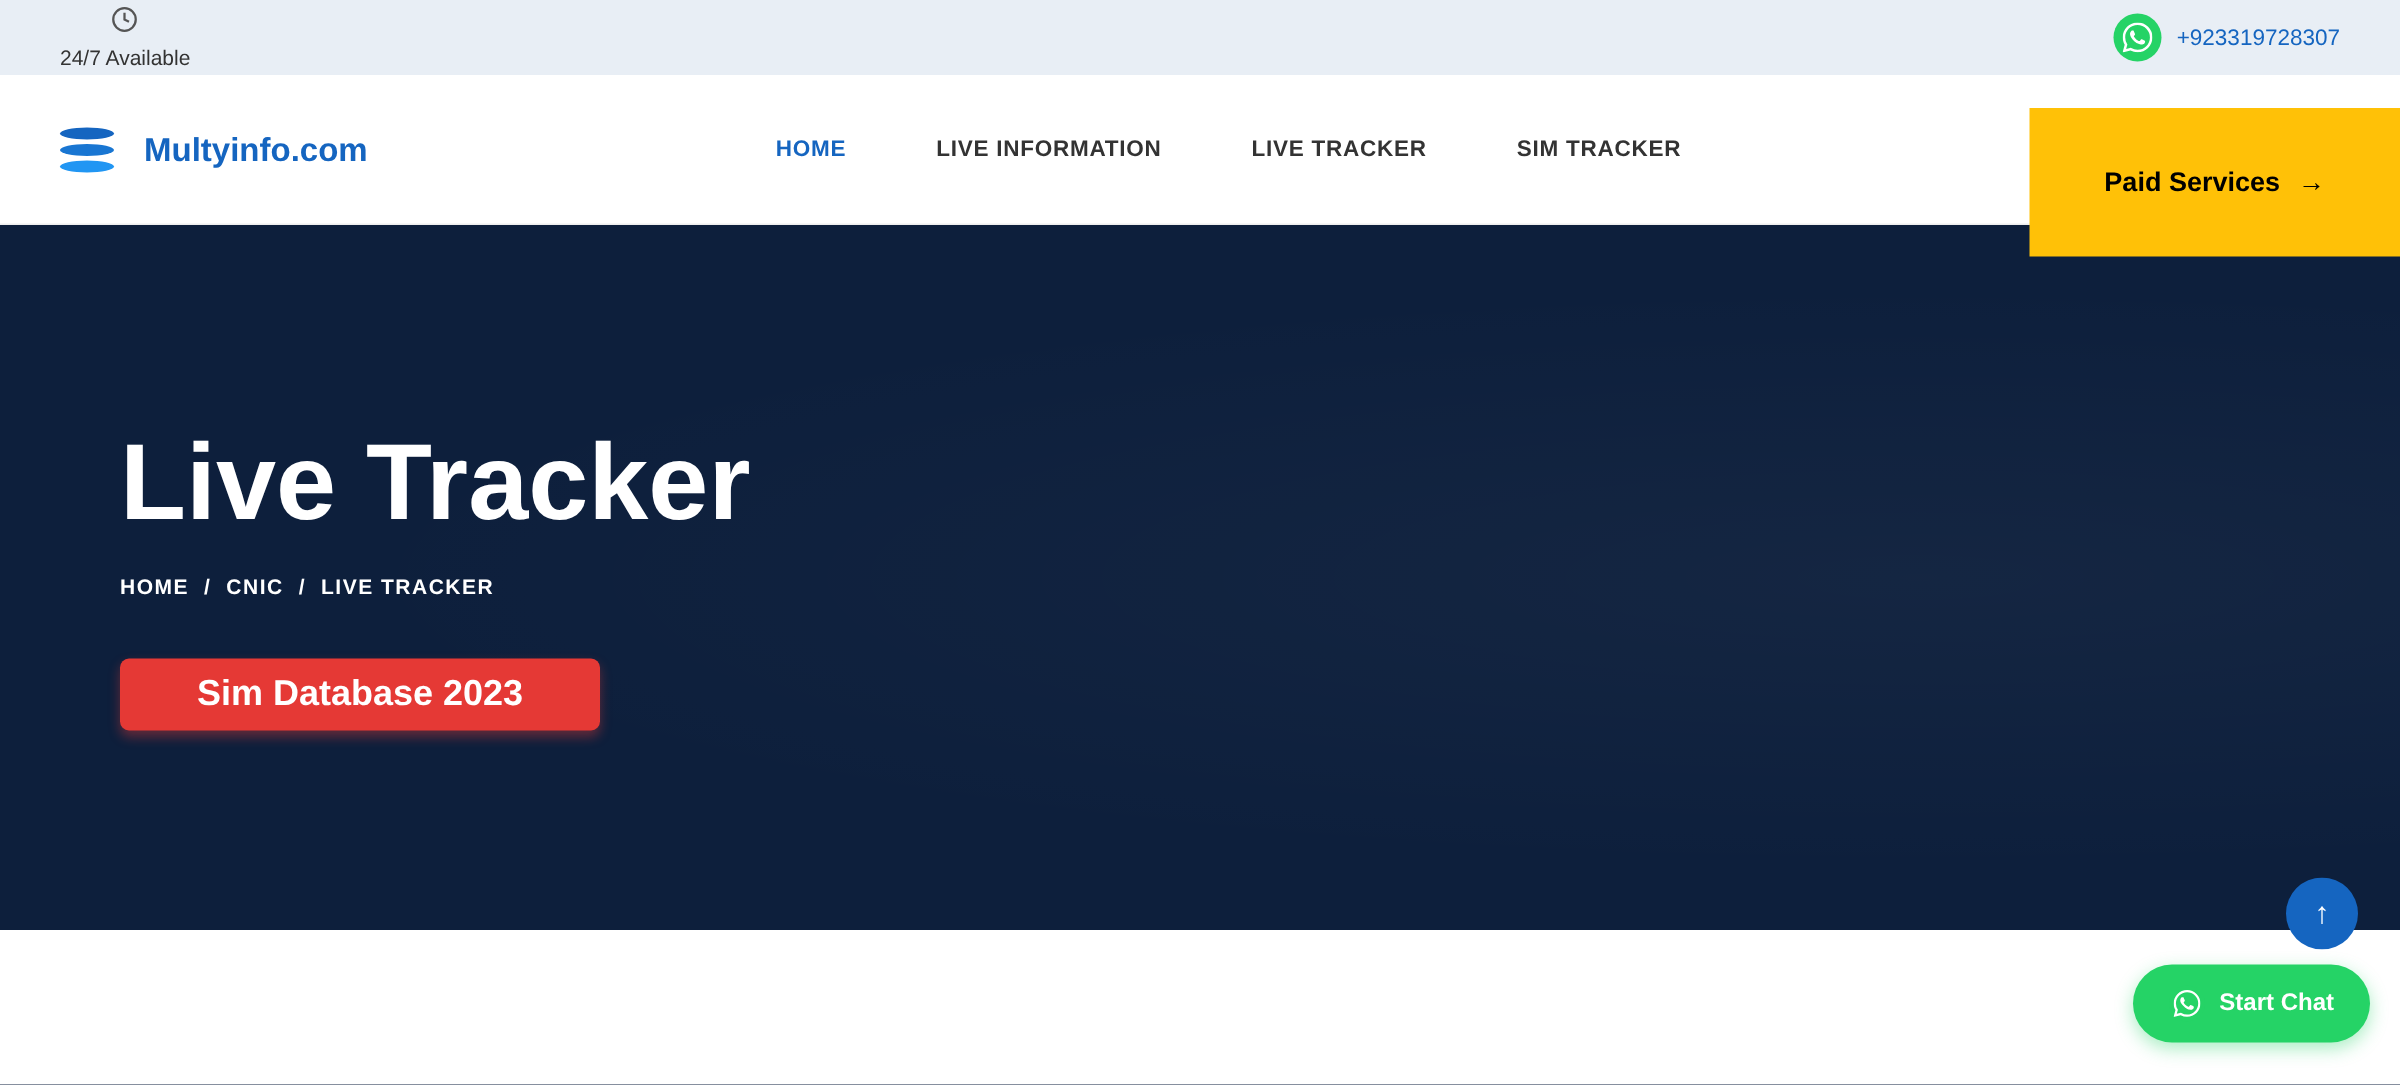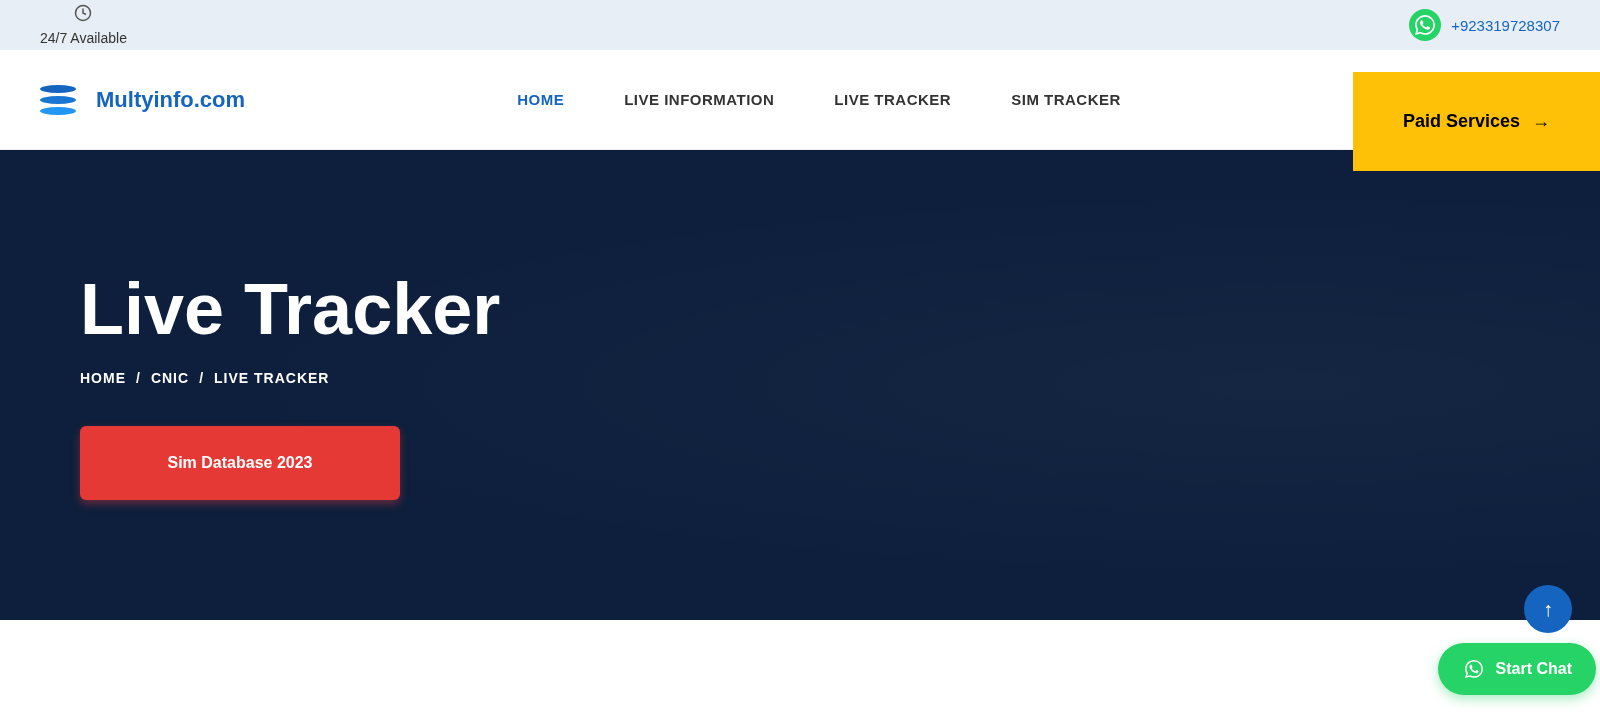--- a/index.html
+++ b/index.html
@@ -180,25 +180,25 @@
       margin-bottom: 40px;
     }
 
     .breadcrumb-separator {
       color: #ffffff;
     }
 
     .sim-db-btn {
       background-color: #e53935;
       color: #ffffff;
-      font-size: 16px;
+      font-size: 24px;
       font-weight: bold;
       border: none;
       border-radius: 6px;
-      padding: 28px 50px;
+      padding: 10px 50px;
       cursor: pointer;
       width: 320px;
       box-shadow: 0 4px 8px rgba(229, 57, 53, 0.4);
     }
 
     
     .below-hero {
       background-color: #ffffff;
       height: 100px;
     }
@@ -217,21 +217,21 @@
       justify-content: center;
       cursor: pointer;
       color: white;
       font-size: 20px;
     }
 
     
     .start-chat-btn {
       position: fixed;
       bottom: 28px;
-      right: 4px;
+      right: 20px;
       background-color: #25D366;
       color: #ffffff;
       font-size: 16px;
       font-weight: bold;
       border-radius: 30px;
       padding: 14px 24px;
       display: flex;
       align-items: center;
       gap: 10px;
       cursor: pointer;

